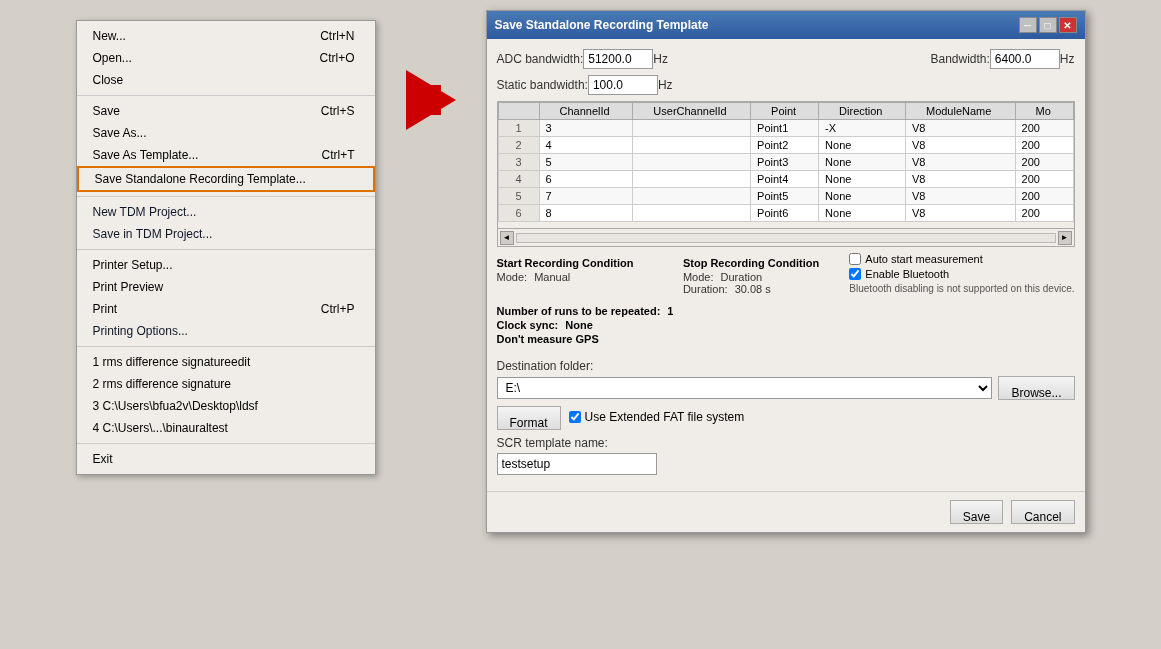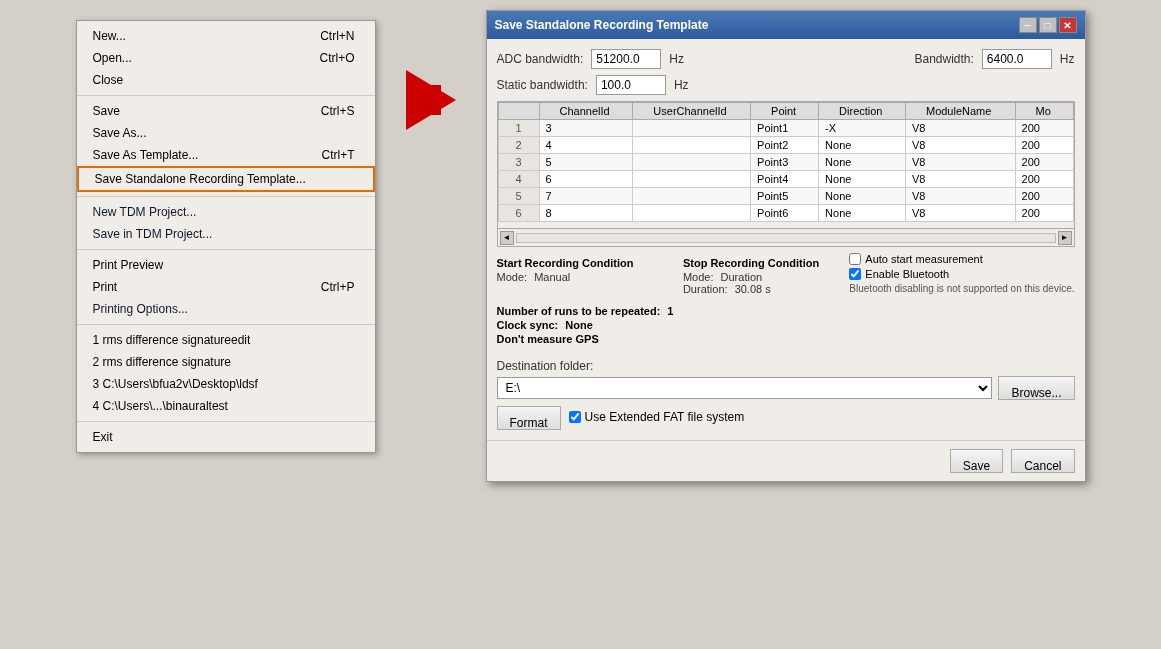--- a/index.html
+++ b/index.html
@@ -118,21 +118,20 @@
       cursor: pointer;
     }
     .title-btn.close { background: #cc3333; color: white; font-weight: bold; }
     .dialog-body {
       padding: 10px;
       flex: 1;
     }
     .form-row {
       display: flex;
       align-items: center;
-      gap: 8px;
       margin-bottom: 6px;
     }
     .form-label {
       white-space: nowrap;
       color: #333;
     }
     .form-input {
       border: 1px solid #999;
       background: white;
       padding: 2px 4px;
@@ -343,20 +342,23 @@
 
   <div class="menu-item disabled">
     <span>New TDM Project...</span>
   </div>
 
   <div class="menu-item disabled">
     <span>Save in TDM Project...</span>
   </div>
   <hr class="menu-separator">
 
+  <div class="menu-item">
+    <span>Printer Setup...</span>
+  </div>
 
   <div class="menu-item">
     <span>Print Preview</span>
   </div>
 
   <div class="menu-item">
     <span>Print</span>
     <span class="shortcut">Ctrl+P</span>
   </div>
 
@@ -554,19 +556,23 @@
     </div>
 
     <div class="format-row">
       <button class="btn">Format</button>
       <div class="checkbox-row">
         <input type="checkbox" checked="" style="">
         <span>Use Extended FAT file system</span>
       </div>
     </div>
 
+    <div class="scr-section">
+      <div class="form-label" style="margin-bottom:3px">SCR template name:</div>
+      <input class="scr-input" type="text" value="testsetup" style="">
+    </div>
   </div>
 
   <div class="dialog-footer">
     <button class="btn">Save</button>
     <button class="btn">Cancel</button>
   </div>
 </div>
 
 </body></html>

